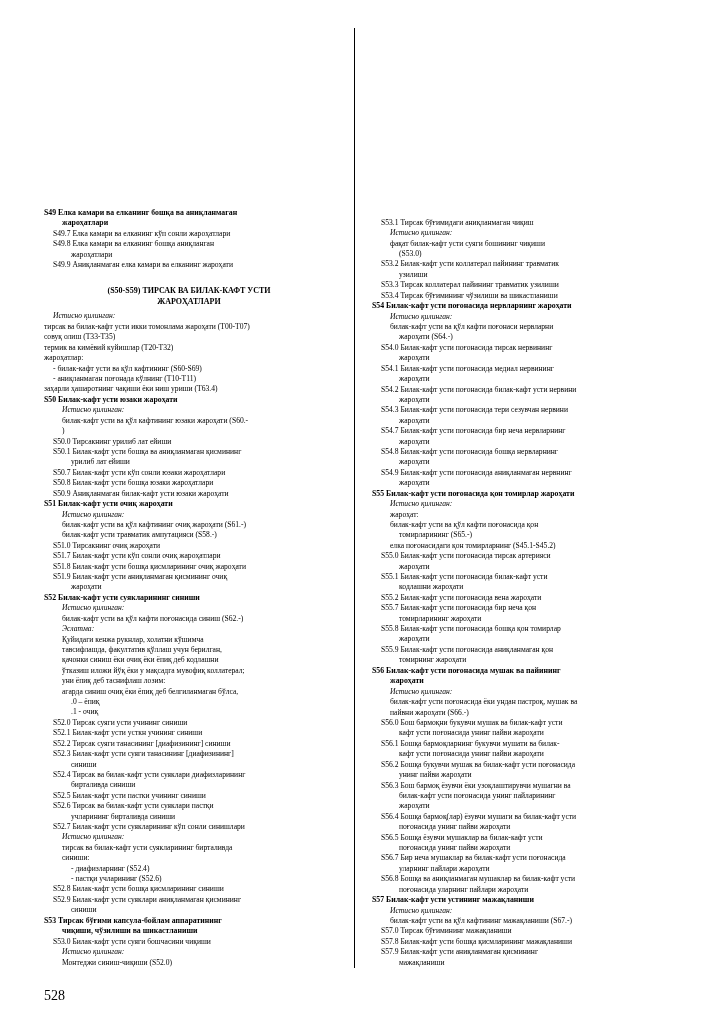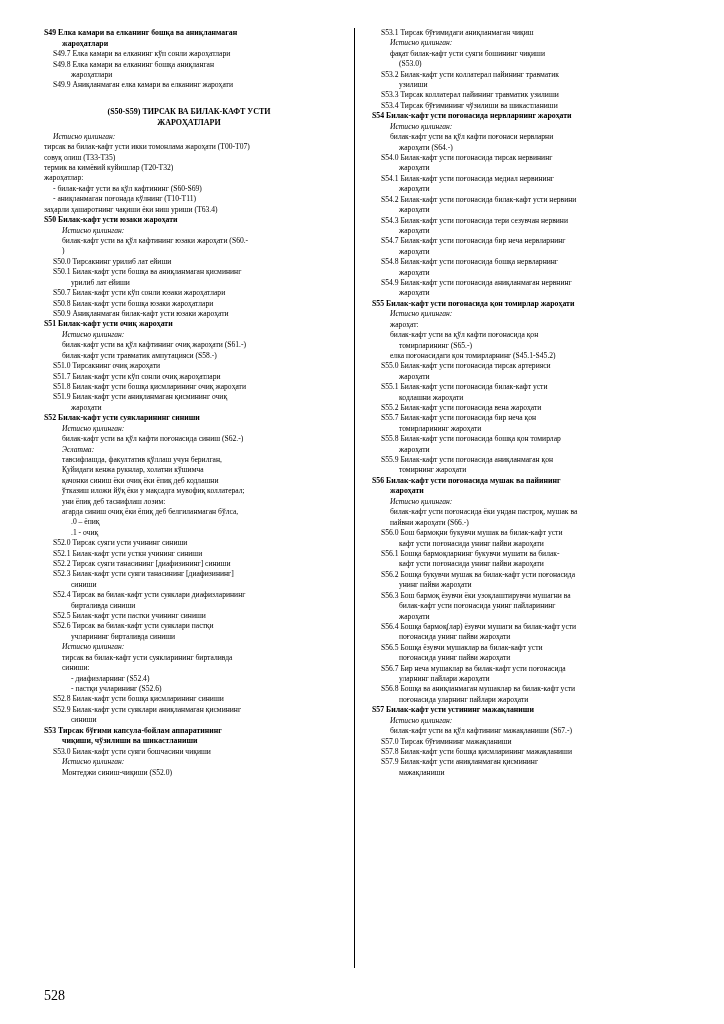--- a/index.html
+++ b/index.html
@@ -18,21 +18,21 @@
   .page {
     position: relative;
     width: 724px;
     height: 1024px;
     box-sizing: border-box;
     padding: 28px 34px 0 44px;
   }
   .columns {
     display: flex;
     flex-direction: row;
-    align-items: flex-start;
+    align-items: flex-end;
     height: 940px;
   }
   .col {
     width: 300px;
     box-sizing: border-box;
   }
   .col-left { padding-right: 10px; }
   .divider {
     width: 0;
     border-left: 1px solid #000;
@@ -114,38 +114,39 @@
         <div class="line ind-2">билак-кафт усти травматик ампутацияси (S58.-)</div>
         <div class="line ind-1">S51.0 Тирсакнинг очиқ жароҳати</div>
         <div class="line ind-1">S51.7 Билак-кафт усти кўп сонли очиқ жароҳатлари</div>
         <div class="line ind-1">S51.8 Билак-кафт усти бошқа қисмларининг очиқ жароҳати</div>
         <div class="line ind-1">S51.9 Билак-кафт усти аниқланмаган қисмининг очиқ</div>
         <div class="line ind-3">жароҳати</div>
         <div class="line ind-0 b heading">S52 Билак-кафт усти суякларининг синиши</div>
         <div class="line ind-2 i">Истисно қилинган:</div>
         <div class="line ind-2">билак-кафт усти ва қўл кафти поғонасида синиш (S62.-)</div>
         <div class="line ind-2 i">Эслатма:</div>
+        <div class="line ind-2">Қуйидаги кенжа рукнлар, холатни кўшимча</div>
         <div class="line ind-2">тавсифлашда, факултатив қўллаш учун берилган,</div>
-        <div class="line ind-2">Қуйидаги кенжа рукнлар, холатни кўшимча</div>
         <div class="line ind-2">қачонки синиш ёки очиқ ёки ёпиқ деб кодлашни</div>
         <div class="line ind-2">ўтказиш иложи йўқ ёки у мақсадга мувофиқ коллатерал;</div>
         <div class="line ind-2">уни ёпиқ деб таснифлаш лозим:</div>
         <div class="line ind-2">агарда синиш очиқ ёки ёпиқ деб белгиланмаган бўлса,</div>
         <div class="line ind-3">.0 – ёпиқ</div>
         <div class="line ind-3">.1 - очиқ</div>
         <div class="line ind-1">S52.0 Тирсак суяги усти учининг синиши</div>
         <div class="line ind-1">S52.1 Билак-кафт усти усткн учининг синиши</div>
         <div class="line ind-1">S52.2 Тирсак суяги танасининг [диафизининг] синиши</div>
         <div class="line ind-1">S52.3 Билак-кафт усти суяги танасининг [диафизининг]</div>
         <div class="line ind-3">синиши</div>
         <div class="line ind-1">S52.4 Тирсак ва билак-кафт усти суяклари диафизларининг</div>
         <div class="line ind-3">бирталивда синиши</div>
         <div class="line ind-1">S52.5 Билак-кафт усти пастки учининг синиши</div>
         <div class="line ind-1">S52.6 Тирсак ва билак-кафт усти суяклари пастқи</div>
         <div class="line ind-3">учларининг бирталивда синиши</div>
+        <div class="line ind-1">S52.7 Билак-кафт усти суякларининг кўп сонли синишлари</div>
         <div class="line ind-2 i">Истисно қилинган:</div>
         <div class="line ind-2">тирсак ва билак-кафт усти суякларининг бирталивда</div>
         <div class="line ind-2">синиши:</div>
         <div class="line ind-3">- диафизларнинг (S52.4)</div>
         <div class="line ind-3">- пастқи учларининг (S52.6)</div>
         <div class="line ind-1">S52.8 Билак-кафт усти бошқа қисмларининг синиши</div>
         <div class="line ind-1">S52.9 Билак-кафт усти суяклари аниқланмаган қисмининг</div>
         <div class="line ind-3">синиши</div>
         <div class="line ind-0 b heading">S53 Тирсак бўғими капсула-бойлам аппаратининг</div>
         <div class="line ind-2 b heading">чиқиши, чўзилиши ва шикастланиши</div>

